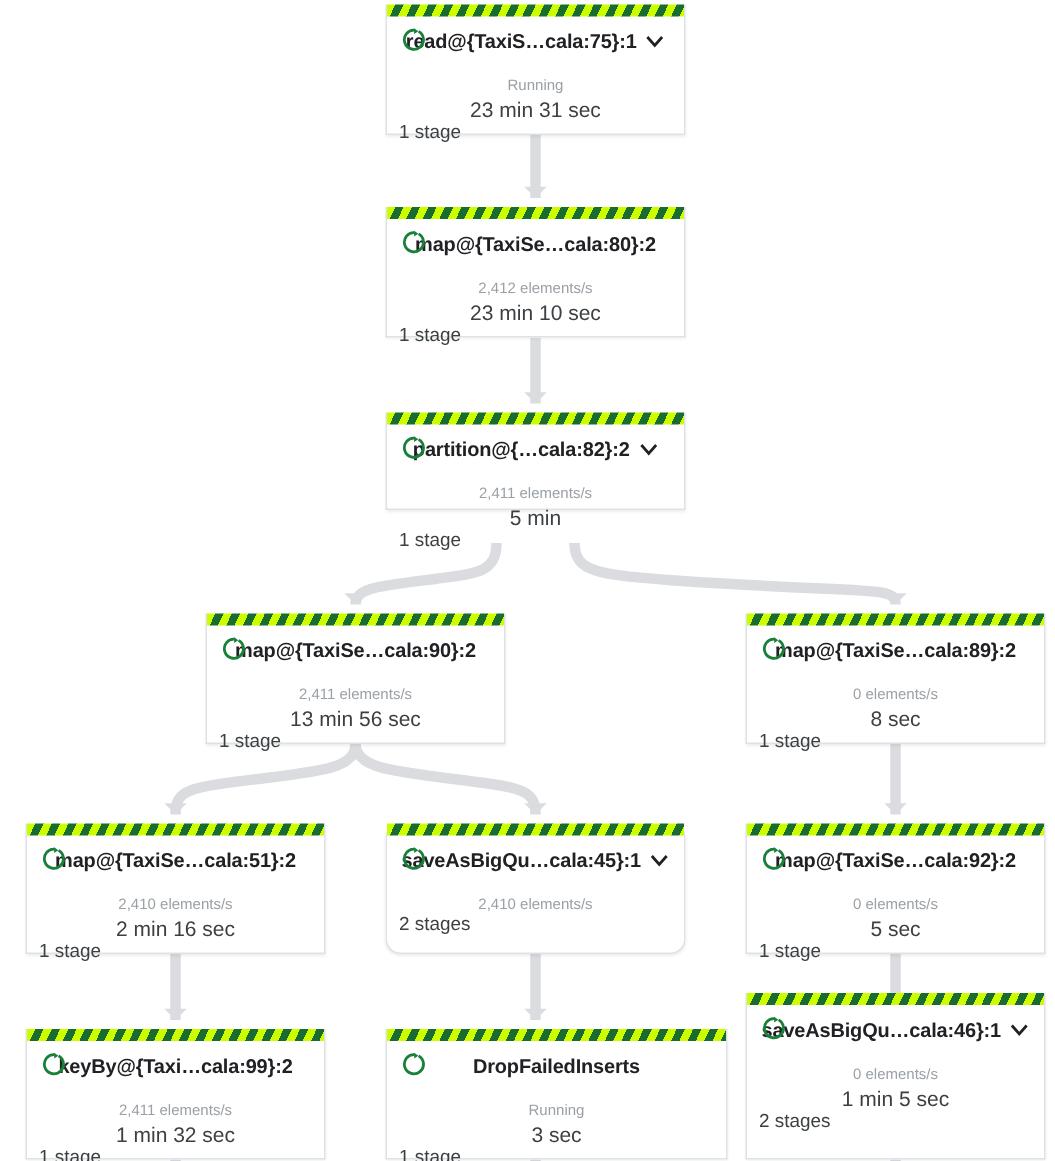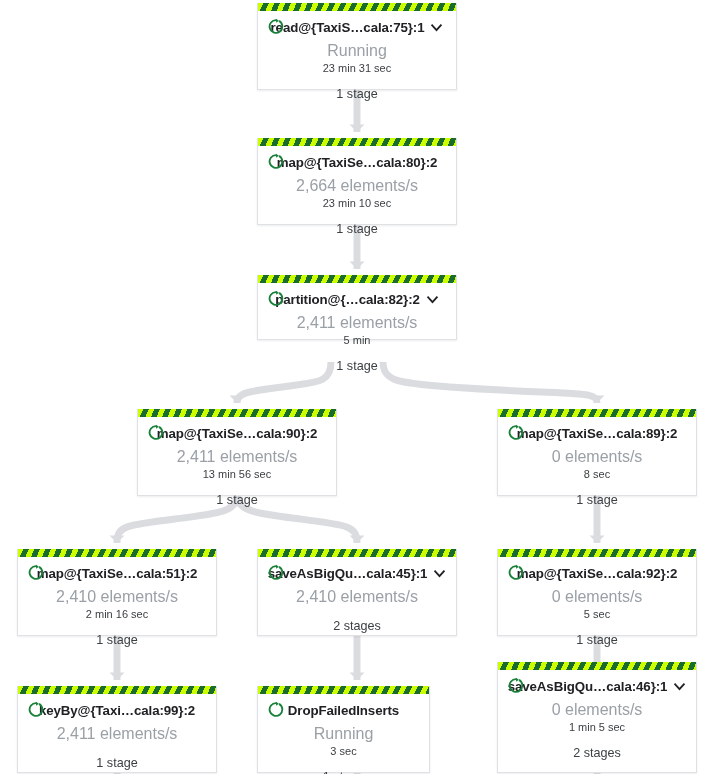--- a/index.html
+++ b/index.html
@@ -86,39 +86,39 @@
 
   .chevron {
     width: 13px;
     height: 13px;
     display: inline-block;
     flex: none;
   }
 
   .node-sub {
     text-align: center;
-    font-size: 16px;
+    font-size: 10px;
     color: #9aa0a6;
-    margin-top: 4px;
+    margin-top: 14px;
     white-space: nowrap;
   }
 
   .node-time {
     text-align: center;
-    font-size: 11px;
+    font-size: 14px;
     color: #3c4043;
     margin-top: 2px;
     white-space: nowrap;
   }
 
   .node-stages {
-    text-align: center;
+    text-align: left;
     font-size: 12.6px;
     color: #3c4043;
-    margin-top: 13px;
+    margin-top: 0;
     white-space: nowrap;
   }
 </style>
 </head>
 <body>
 
 <div id="graph-canvas">
 
   <svg id="edge-layer" width="703" height="774" viewBox="0 0 703 774" xmlns="http://www.w3.org/2000/svg">
       <path d="M 357,90 L 357,132" fill="none" stroke="#dadce0" stroke-width="7" stroke-linecap="butt"></path>
@@ -171,21 +171,21 @@
       <div class="node" style="left: 257px; top: 138px; width: 200px; height: 87px;">
         <div class="node-stripe"></div>
         <div class="node-body">
           <div class="node-title-row">
             <svg class="status-icon" viewBox="0 0 24 24">
               <path d="M15.6 4.1 A 9 9 0 1 1 12 3 L 12 3" fill="none" stroke="#188038" stroke-width="2.6" stroke-linecap="butt"></path>
               <path d="M11.4 1.2 L 11.4 6.6 L 15.4 4.0 Z" fill="#188038"></path>
             </svg>
             <span class="node-title">map@{TaxiSe…cala:80}:2</span>
           </div>
-          <div class="node-sub">2,664 elements/s</div>
+          <div class="node-sub">2,412 elements/s</div>
           <div class="node-time">23 min 10 sec</div>
           <div class="node-stages">1 stage</div>
         </div>
       </div>
       <div class="node" style="left: 257px; top: 275px; width: 200px; height: 65px;">
         <div class="node-stripe"></div>
         <div class="node-body">
           <div class="node-title-row">
             <svg class="status-icon" viewBox="0 0 24 24">
               <path d="M15.6 4.1 A 9 9 0 1 1 12 3 L 12 3" fill="none" stroke="#188038" stroke-width="2.6" stroke-linecap="butt"></path>
@@ -239,21 +239,21 @@
               <path d="M15.6 4.1 A 9 9 0 1 1 12 3 L 12 3" fill="none" stroke="#188038" stroke-width="2.6" stroke-linecap="butt"></path>
               <path d="M11.4 1.2 L 11.4 6.6 L 15.4 4.0 Z" fill="#188038"></path>
             </svg>
             <span class="node-title">map@{TaxiSe…cala:51}:2</span>
           </div>
           <div class="node-sub">2,410 elements/s</div>
           <div class="node-time">2 min 16 sec</div>
           <div class="node-stages">1 stage</div>
         </div>
       </div>
-      <div class="node" style="left: 257px; top: 549px; width: 200px; height: 87px;">
+      <div class="node" style="left: 257px; top: 549px; width: 200px; height: 87px; border-radius: 10px;">
         <div class="node-stripe"></div>
         <div class="node-body">
           <div class="node-title-row">
             <svg class="status-icon" viewBox="0 0 24 24">
               <path d="M15.6 4.1 A 9 9 0 1 1 12 3 L 12 3" fill="none" stroke="#188038" stroke-width="2.6" stroke-linecap="butt"></path>
               <path d="M11.4 1.2 L 11.4 6.6 L 15.4 4.0 Z" fill="#188038"></path>
             </svg>
             <span class="node-title">saveAsBigQu…cala:45}:1</span>
             <svg class="chevron" viewBox="0 0 24 24">
               <path d="M4 8 L 12 17 L 20 8" fill="none" stroke="#202124" stroke-width="3.4" stroke-linecap="square" stroke-linejoin="miter"></path>
@@ -282,24 +282,25 @@
         <div class="node-stripe"></div>
         <div class="node-body">
           <div class="node-title-row">
             <svg class="status-icon" viewBox="0 0 24 24">
               <path d="M15.6 4.1 A 9 9 0 1 1 12 3 L 12 3" fill="none" stroke="#188038" stroke-width="2.6" stroke-linecap="butt"></path>
               <path d="M11.4 1.2 L 11.4 6.6 L 15.4 4.0 Z" fill="#188038"></path>
             </svg>
             <span class="node-title">keyBy@{Taxi…cala:99}:2</span>
           </div>
           <div class="node-sub">2,411 elements/s</div>
-          <div class="node-stages">1 stage</div>
-        </div>
-      </div>
-      <div class="node" style="left: 257px; top: 686px; width: 173px; height: 87px;">
+          <div class="node-time">1 min 32 sec</div>
+          <div class="node-stages">1 stage</div>
+        </div>
+      </div>
+      <div class="node" style="left: 257px; top: 686px; width: 228px; height: 87px;">
         <div class="node-stripe"></div>
         <div class="node-body">
           <div class="node-title-row">
             <svg class="status-icon" viewBox="0 0 24 24">
               <path d="M15.6 4.1 A 9 9 0 1 1 12 3 L 12 3" fill="none" stroke="#188038" stroke-width="2.6" stroke-linecap="butt"></path>
               <path d="M11.4 1.2 L 11.4 6.6 L 15.4 4.0 Z" fill="#188038"></path>
             </svg>
             <span class="node-title">DropFailedInserts</span>
           </div>
           <div class="node-sub">Running</div>

